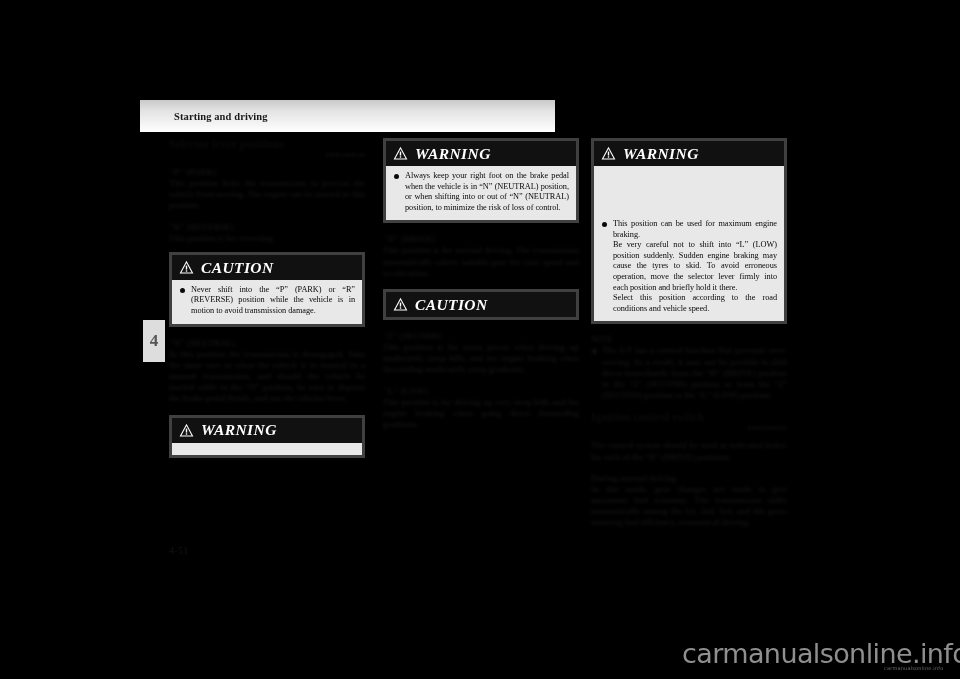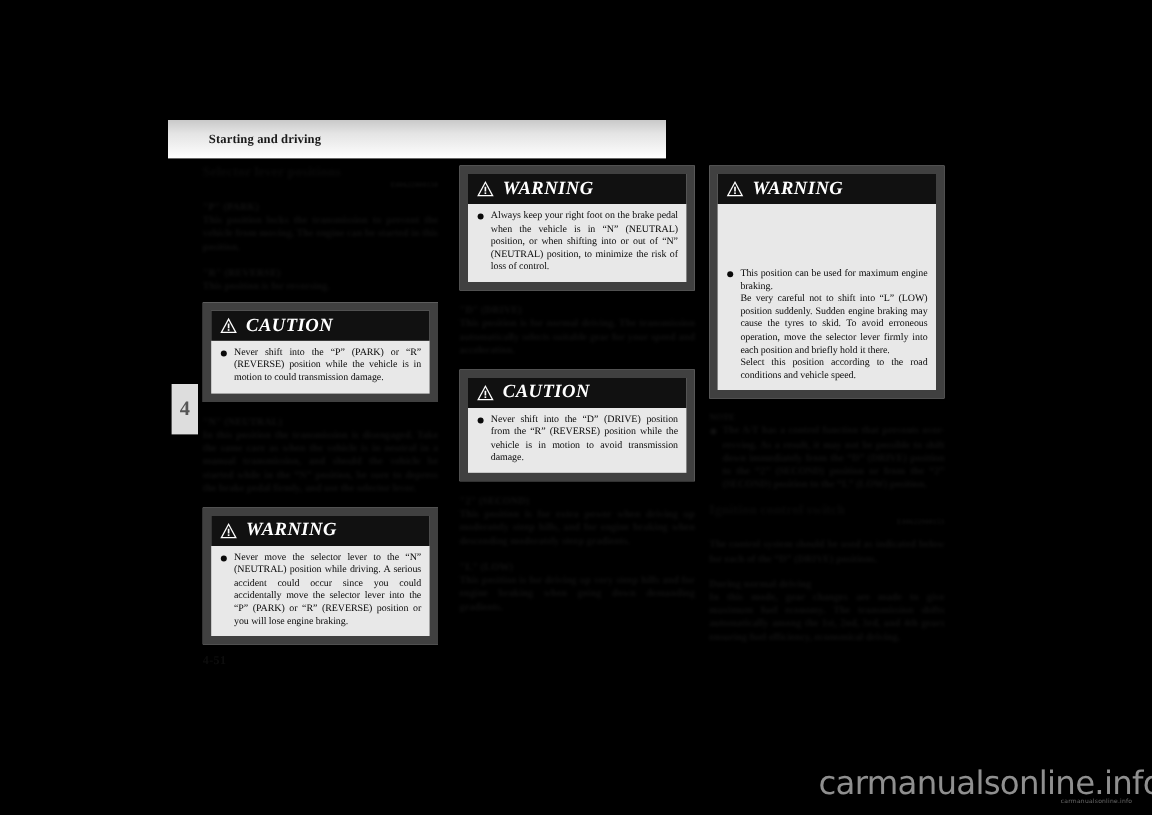--- a/index.html
+++ b/index.html
@@ -100,21 +100,21 @@
     text-align: justify;
     filter: blur(1.35px);
     letter-spacing: .05px;
   }
   .blur-body.tight { margin-bottom: 8px; }
 
   
   .notice {
     background: #e8e8e8;
     margin: 4px 0 11px 0;
-    border: 7px solid #404040;
+    border: 3px solid #404040;
   }
   .notice-head {
     background: #111111;
     color: #ffffff;
     height: 25px;
     display: flex;
     align-items: center;
     padding-left: 7px;
     gap: 7px;
   }
@@ -236,41 +236,40 @@
           <svg width="15" height="15" viewBox="0 0 15 15">
             <polygon points="7.5,0.8 14.4,13.6 0.6,13.6" fill="#ffffff"></polygon>
             <polygon points="7.5,3.0 12.6,12.5 2.4,12.5" fill="#111111"></polygon>
             <rect x="6.8" y="5.6" width="1.4" height="4.0" fill="#ffffff"></rect>
             <rect x="6.8" y="10.3" width="1.4" height="1.4" fill="#ffffff"></rect>
           </svg>
         </span>
         <span class="lbl">CAUTION</span>
       </div>
       <div class="notice-body">
-        <div class="notice-item">Never shift into the “P” (PARK) or “R” (REVERSE) position while the vehicle is in motion to could transmission damage.</div>
+        <div class="notice-item">Never shift into the “P” (PARK) or “R” (REVERSE) position while the vehicle is in motion to avoid transmission damage.</div>
       </div>
     </div>
 
     <div class="blur-head">"N" (NEUTRAL)</div>
     <div class="blur-body">In this position the transmission is disengaged. Take the same care as when the vehicle is in neutral in a manual transmission, and should the vehicle be started while in the “N” position, be sure to depress the brake pedal firmly, and use the selector lever.</div>
 
     <div class="notice">
       <div class="notice-head">
         <span class="tri">
           <svg width="15" height="15" viewBox="0 0 15 15">
             <polygon points="7.5,0.8 14.4,13.6 0.6,13.6" fill="#ffffff"></polygon>
             <polygon points="7.5,3.0 12.6,12.5 2.4,12.5" fill="#111111"></polygon>
             <rect x="6.8" y="5.6" width="1.4" height="4.0" fill="#ffffff"></rect>
             <rect x="6.8" y="10.3" width="1.4" height="1.4" fill="#ffffff"></rect>
           </svg>
         </span>
         <span class="lbl">WARNING</span>
       </div>
       <div class="notice-body">
-        <div class="notice-item">Never move the selector lever to the “N” (NEUTRAL) position while driving. A serious accident could occur since you could accidentally move the selector lever into the “P” (PARK) or “R” (REVERSE) position or you will lose engine braking.</div>
       </div>
     </div>
 
   </div>
 
   <div class="col" id="col2">
 
     <div class="notice" style="margin-top:0;">
       <div class="notice-head">
         <span class="tri">
@@ -295,23 +294,20 @@
       <div class="notice-head">
         <span class="tri">
           <svg width="15" height="15" viewBox="0 0 15 15">
             <polygon points="7.5,0.8 14.4,13.6 0.6,13.6" fill="#ffffff"></polygon>
             <polygon points="7.5,3.0 12.6,12.5 2.4,12.5" fill="#111111"></polygon>
             <rect x="6.8" y="5.6" width="1.4" height="4.0" fill="#ffffff"></rect>
             <rect x="6.8" y="10.3" width="1.4" height="1.4" fill="#ffffff"></rect>
           </svg>
         </span>
         <span class="lbl">CAUTION</span>
-      </div>
-      <div class="notice-body">
-        <div class="notice-item">Never shift into the “D” (DRIVE) position from the “R” (REVERSE) position while the vehicle is in motion to avoid transmission damage.</div>
       </div>
     </div>
 
     <div class="blur-head">"2" (SECOND)</div>
     <div class="blur-body">This position is for extra power when driving up moderately steep hills, and for engine braking when descending moderately steep gradients.</div>
 
     <div class="blur-head">"L" (LOW)</div>
     <div class="blur-body">This position is for driving up very steep hills and for engine braking when going down demanding gradients.</div>
 
   </div>

